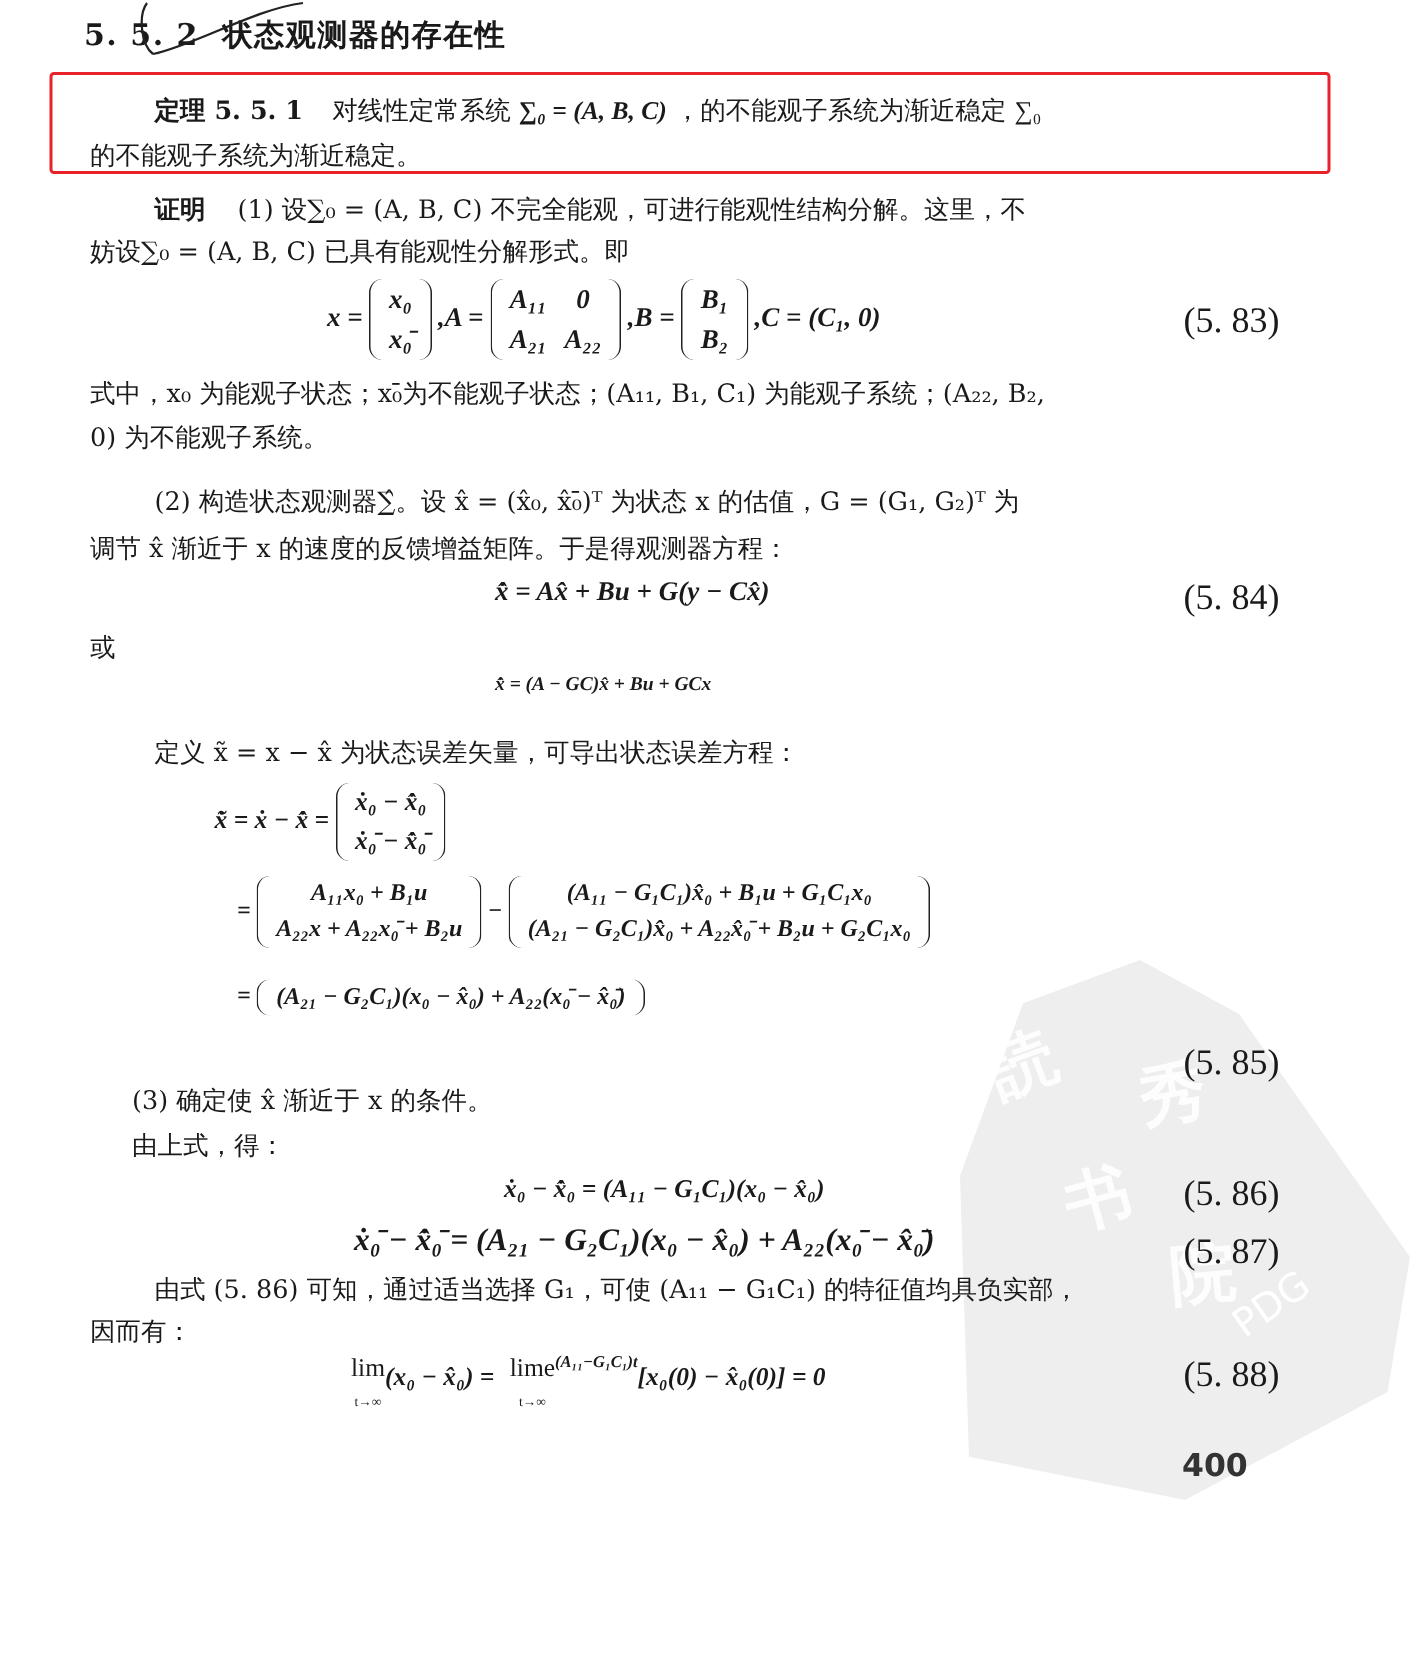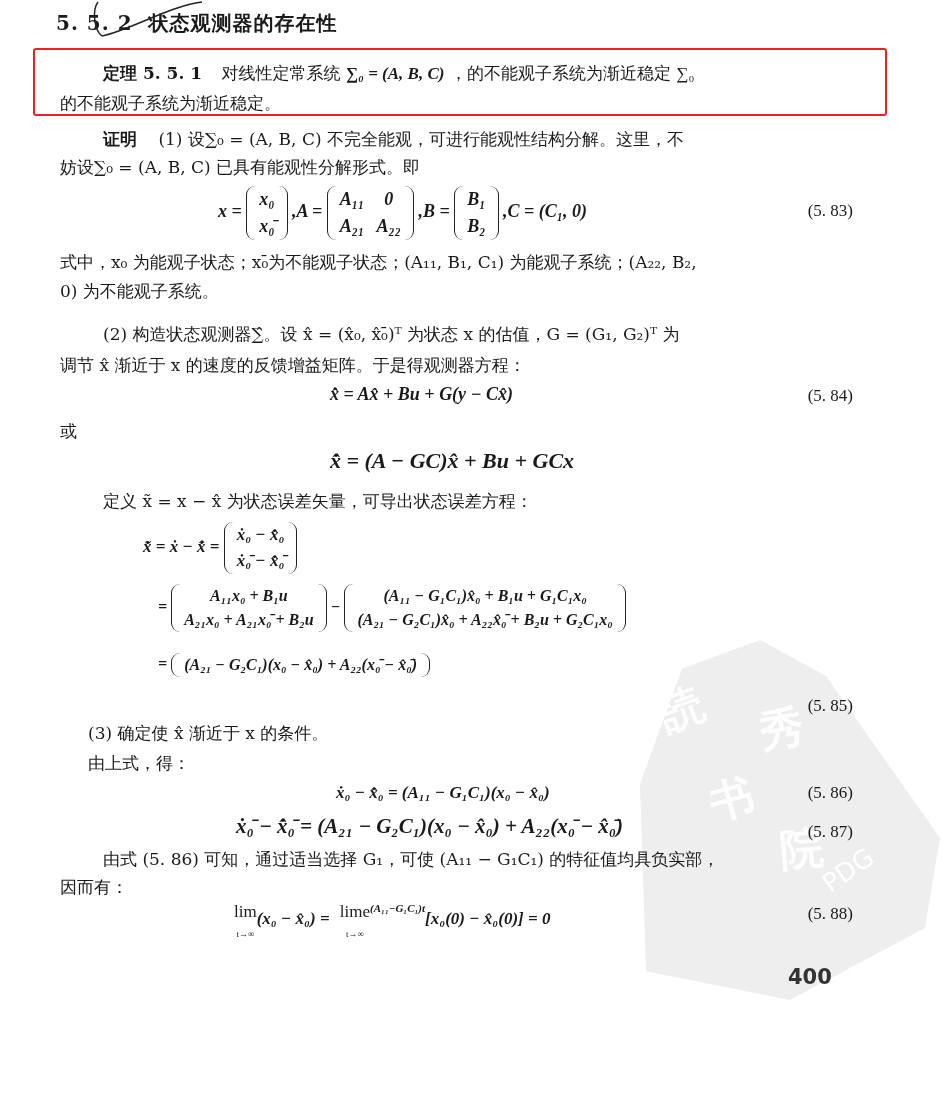--- a/index.html
+++ b/index.html
@@ -10,21 +10,21 @@
   }
   .abs { position: absolute; white-space: nowrap; }
   .m { font-family: "Liberation Serif", "DejaVu Serif", serif; }
   .b { font-weight: bold; text-align: right; }
   .bi { font-weight: bold; font-style: italic; font-family: "Liberation Serif", serif; }
   .heading { font-size: 20px; font-weight: bold; font-family: "DejaVu Serif", serif; letter-spacing: 1px; }
   .box {
     position: absolute; left: 33px; top: 48px; width: 854px; height: 68px;
     border: 2px solid #e8222a; border-radius: 3px; box-sizing: border-box;
   }
-  .eqno { position: absolute; right: 95px; font-family: "Liberation Serif", serif; font-size: 17px; }
+  .eqno { position: absolute; right: 95px; font-family: "Liberation Serif", serif; font-size: 24px; }
   .paren {
     display: inline-block; border-left: 1.5px solid #222; border-right: 1.5px solid #222;
     border-radius: 9px; padding: 0 6px; vertical-align: middle; text-align: center;
   }
   .matrix { display: inline-table; vertical-align: middle; }
   .row { display: table-row; }
   .cell { display: table-cell; padding: 3px 6px; text-align: center; }
   sub, sup { font-size: 11px; }
   .watermark {
     position: absolute; left: 640px; top: 640px; width: 300px; height: 360px;
@@ -97,41 +97,41 @@
 <div class="eqno" style="top:201px;">(5. 83)</div>
 
 <div class="abs" style="left:60px; top:251px;">式中，x₀ 为能观子状态；x₀̄为不能观子状态；(A₁₁, B₁, C₁) 为能观子系统；(A₂₂, B₂,</div>
 <div class="abs" style="left:60px; top:280px;">0) 为不能观子系统。</div>
 
 <div class="abs" style="left:103px; top:323px;">(2) 构造状态观测器∑̂。设 x̂ = (x̂₀, x̂₀̄)ᵀ 为状态 x 的估值，G = (G₁,    G₂)ᵀ 为</div>
 <div class="abs" style="left:60px; top:354px;">调节 x̂ 渐近于 x 的速度的反馈增益矩阵。于是得观测器方程：</div>
 <div class="abs bi" style="left:330px; top:384px; font-size:18px;">x̂̇ = Ax̂ + Bu + G(y − Cx̂)</div>
 <div class="eqno" style="top:386px;">(5. 84)</div>
 <div class="abs" style="left:60px; top:420px;">或</div>
-<div class="abs bi" style="left:330px; top:448px; font-size:22px;">x̂̇ = (A − GC)x̂ + Bu + GCx</div>
+<div class="abs bi" style="left:330px; top:448px; font-size:13px;">x̂̇ = (A − GC)x̂ + Bu + GCx</div>
 
 <div class="abs" style="left:103px; top:490px;">定义 x̃ = x − x̂ 为状态误差矢量，可导出状态误差方程：</div>
 
 <div class="abs bi" style="left:143px; top:522px; font-size:17px;">
   <span>x̃̇ = ẋ − x̂̇ =</span>
   <span class="paren">
     <span class="matrix"><span class="row">
           <span class="cell">ẋ₀ − x̂̇₀</span>
         </span><span class="row">
           <span class="cell">ẋ₀̄ − x̂̇₀̄</span>
         </span></span>
   </span>
 </div>
 <div class="abs bi" style="left:158px; top:584px; font-size:16px;">
   <span>= </span>
   <span class="paren">
     <span class="matrix"><span class="row">
           <span class="cell">A₁₁x₀ + B₁u</span>
         </span><span class="row">
-          <span class="cell">A₂₁x₀ + A₂₁x₀̄ + B₂u</span>
+          <span class="cell">A₂₂x + A₂₂x₀̄ + B₂u</span>
         </span></span>
   </span>
   <span> − </span>
   <span class="paren">
     <span class="matrix"><span class="row">
           <span class="cell">(A₁₁ − G₁C₁)x̂₀ + B₁u + G₁C₁x₀</span>
         </span><span class="row">
           <span class="cell">(A₂₁ − G₂C₁)x̂₀ + A₂₂x̂₀̄ + B₂u + G₂C₁x₀</span>
         </span></span>
   </span>

